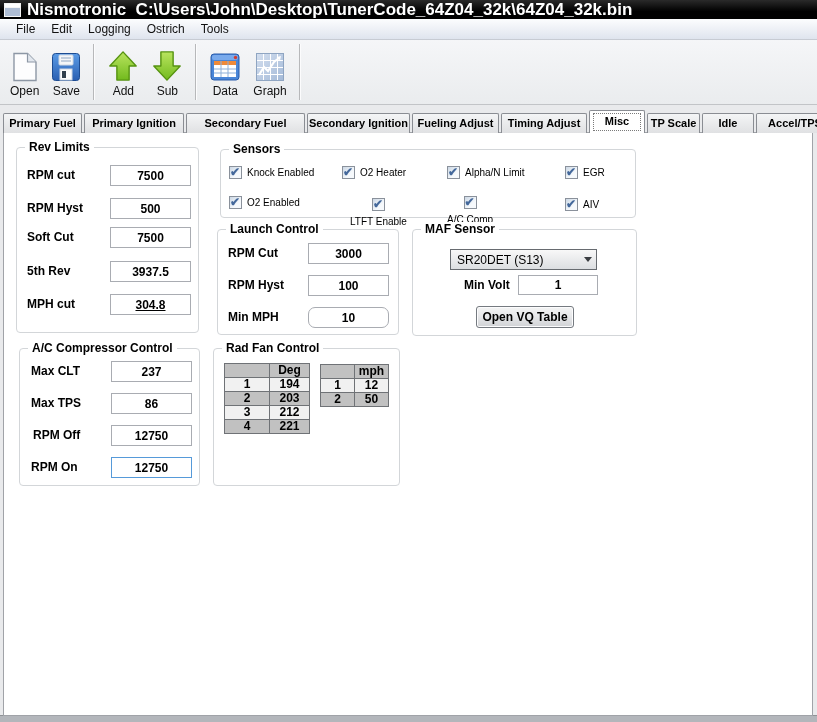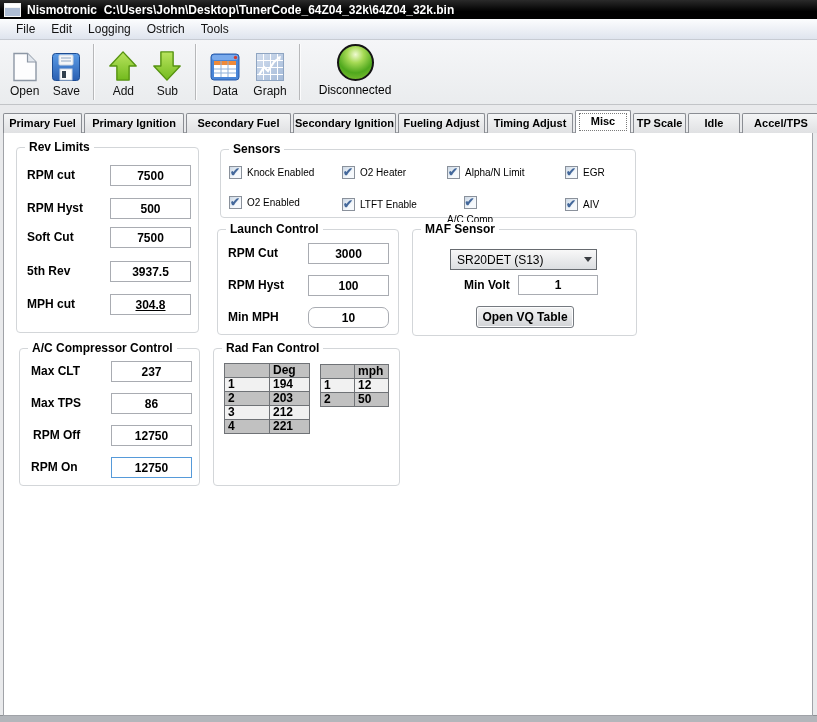--- a/index.html
+++ b/index.html
@@ -6,21 +6,21 @@
   body{
     width:817px;height:722px;position:relative;overflow:hidden;
     background:#e9eaec;
     font-family:"Liberation Sans", sans-serif;
     -webkit-font-smoothing:antialiased;
   }
   
   .titlebar{position:absolute;top:0;left:0;right:0;height:19px;
     background:linear-gradient(#2a2a2a,#000 60%);
     color:#fff;display:flex;align-items:center;gap:6px;padding-left:4px;
-    font-size:12px;font-weight:bold;white-space:pre;}
+    font-size:17px;font-weight:bold;white-space:pre;}
   
   .menubar{position:absolute;top:19px;left:0;right:0;height:20px;
     background:linear-gradient(#fcfdfe,#dfe4ee);
     border-bottom:1px solid #c7cbd3;
     display:flex;align-items:center;font-size:12px;color:#111;padding-left:8px;}
   .menu-item{padding:0 8px;height:100%;display:flex;align-items:center;cursor:default;}
   
   .toolbar{position:absolute;top:40px;left:0;right:0;height:65px;
     background:linear-gradient(#f5f6f8,#eaecee);
     border-bottom:1px solid #c2c4c7;
@@ -69,21 +69,21 @@
   .combo-arrow-zone{width:17px;align-self:stretch;display:flex;align-items:center;justify-content:center;}
   .combo-arrow{width:0;height:0;border-left:4px solid transparent;border-right:4px solid transparent;
     border-top:5px solid #3a3d41;}
   
   .btn{position:absolute;box-sizing:border-box;border:1px solid #757a80;border-radius:3px;
     background:linear-gradient(#f4f4f4,#e7e8ea 45%,#d0d2d5);
     font-size:12px;font-weight:bold;color:#000;text-align:center;line-height:20px;
     box-shadow:inset 0 0 0 1px #fcfcfd;cursor:default;}
   
   .rf-table{position:absolute;border-collapse:collapse;font-size:12px;font-weight:bold;color:#000;}
-  .rf-table td{border:1px solid #6f7276;height:13px;line-height:13px;padding:0 3px;overflow:hidden;}
+  .rf-table td{border:1px solid #6f7276;height:13px;line-height:13px;padding:0 3px;overflow:hidden;text-align:center;}
   .rf-table tr.hdr td{background:#c1c1c1;}
   .rf-table tr.row-l td{background:#f1f1f1;}
   .rf-table tr.row-d td{background:#c1c1c1;}
 </style>
 </head>
 <body>
 
 <div class="titlebar">
   <svg width="17" height="14" viewBox="0 0 17 14">
     <rect x="0.5" y="0.5" width="16" height="13" fill="#aebdd4" stroke="#f4f4f4"></rect>
@@ -187,30 +187,26 @@
           <line x1="2" y1="22.5" x2="28" y2="22.5"></line>
       </g>
       <polyline points="4,23 9,15 13,19 19,10 24,6" fill="none" stroke="#ffffff" stroke-width="2.2"></polyline>
       <path d="M21.5 5 L26 4 L25 8.5 Z" fill="#ffffff"></path>
     </svg>
     <span>Graph</span>
   </div>
 
   <div class="tool-sep"></div>
 
-  <div class="status-btn">
-    <div class="status-light"></div>
-    <span>Disconnected</span>
-  </div>
 </div>
 
 <div class="tabstrip">
   <div class="tab" style="width:79px">Primary Fuel</div>
   <div class="tab" style="width:100px">Primary Ignition</div>
-  <div class="tab" style="width:105px">Secondary Fuel</div>
+  <div class="tab" style="width:119px">Secondary Fuel</div>
   <div class="tab" style="width:103px">Secondary Ignition</div>
   <div class="tab" style="width:87px">Fueling Adjust</div>
   <div class="tab" style="width:86px">Timing Adjust</div>
   <div class="tab active" style="width:56px">Misc</div>
   <div class="tab" style="width:53px">TP Scale</div>
   <div class="tab" style="width:52px">Idle</div>
   <div class="tab" style="width:78px">Accel/TPS</div>
 </div>
 
 <div class="content">
@@ -244,21 +240,21 @@
       <span>Alpha/N Limit</span>
     </div>
     <div class="cb-item" style="left:344px;top:16px;">
       <span class="cb-box checked"></span>
       <span>EGR</span>
     </div>
     <div class="cb-item" style="left:8px;top:46px;">
       <span class="cb-box checked"></span>
       <span>O2 Enabled</span>
     </div>
-    <div class="cb-item" style="left:121px;top:48px;">
+    <div class="cb-item" style="left:129px;top:48px;flex-direction:column;">
       <span class="cb-box checked"></span>
       <span>LTFT Enable</span>
     </div>
     <div class="cb-item" style="left:226px;top:46px;flex-direction:column;">
       <span class="cb-box checked"></span>
       <span>A/C Comp</span>
     </div>
     <div class="cb-item" style="left:344px;top:48px;">
       <span class="cb-box checked"></span>
       <span>AIV</span>

